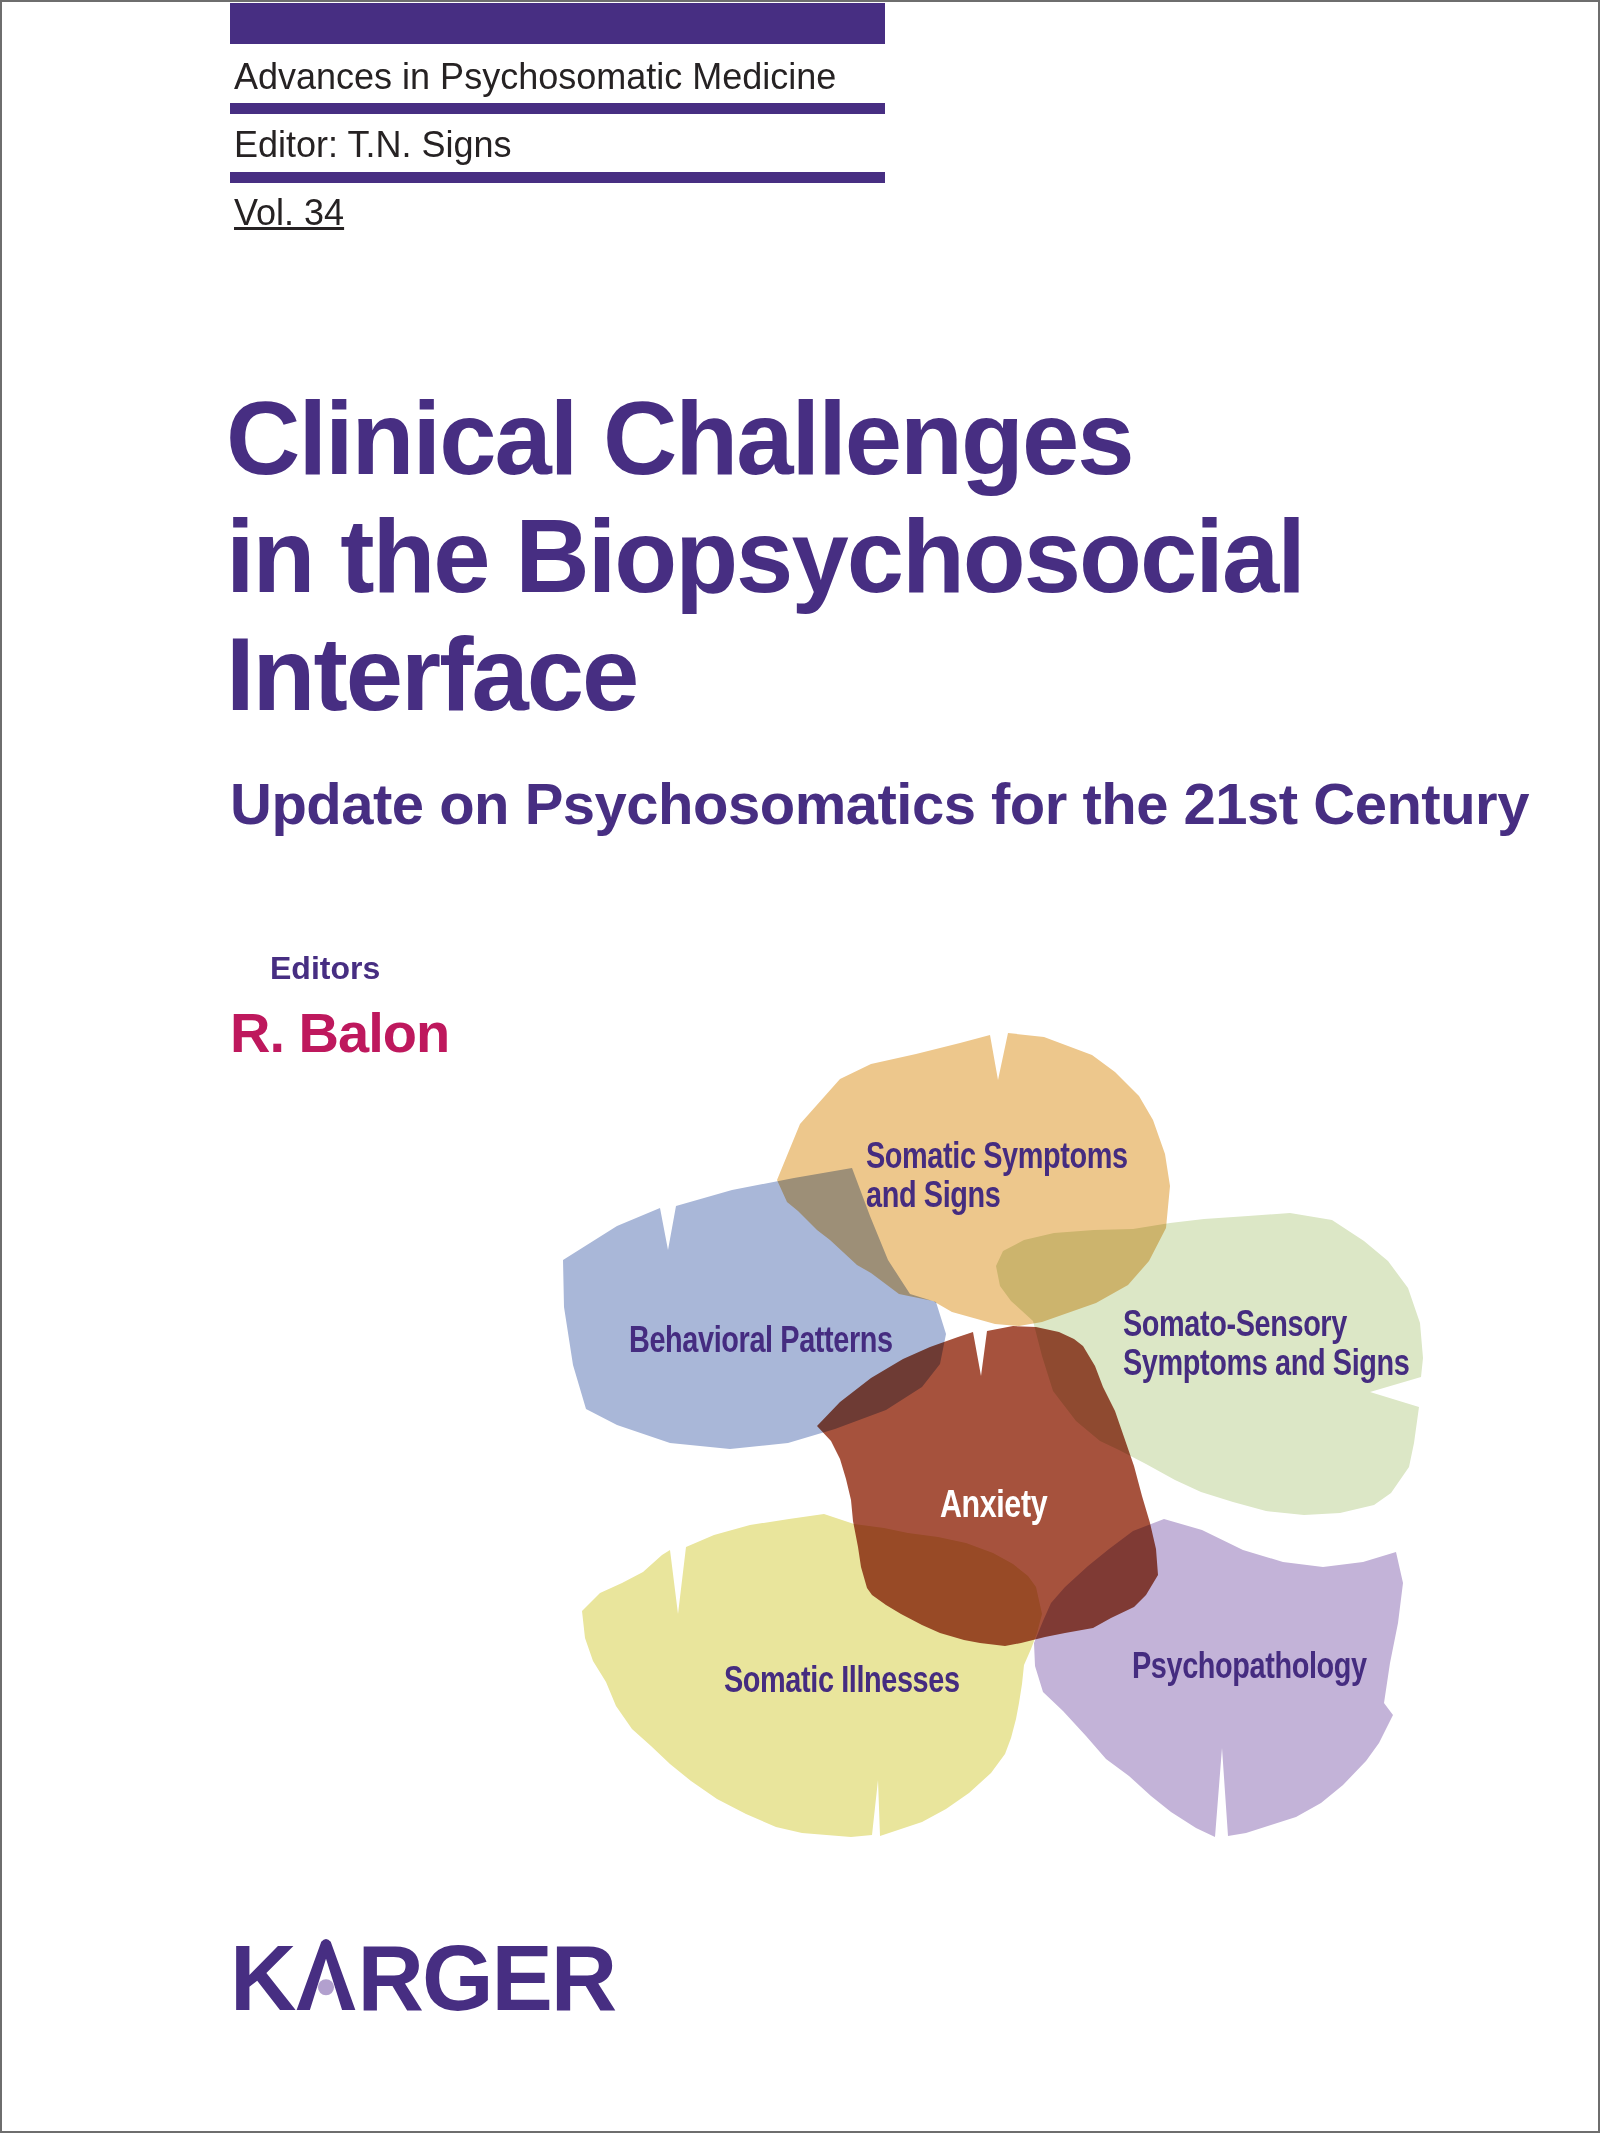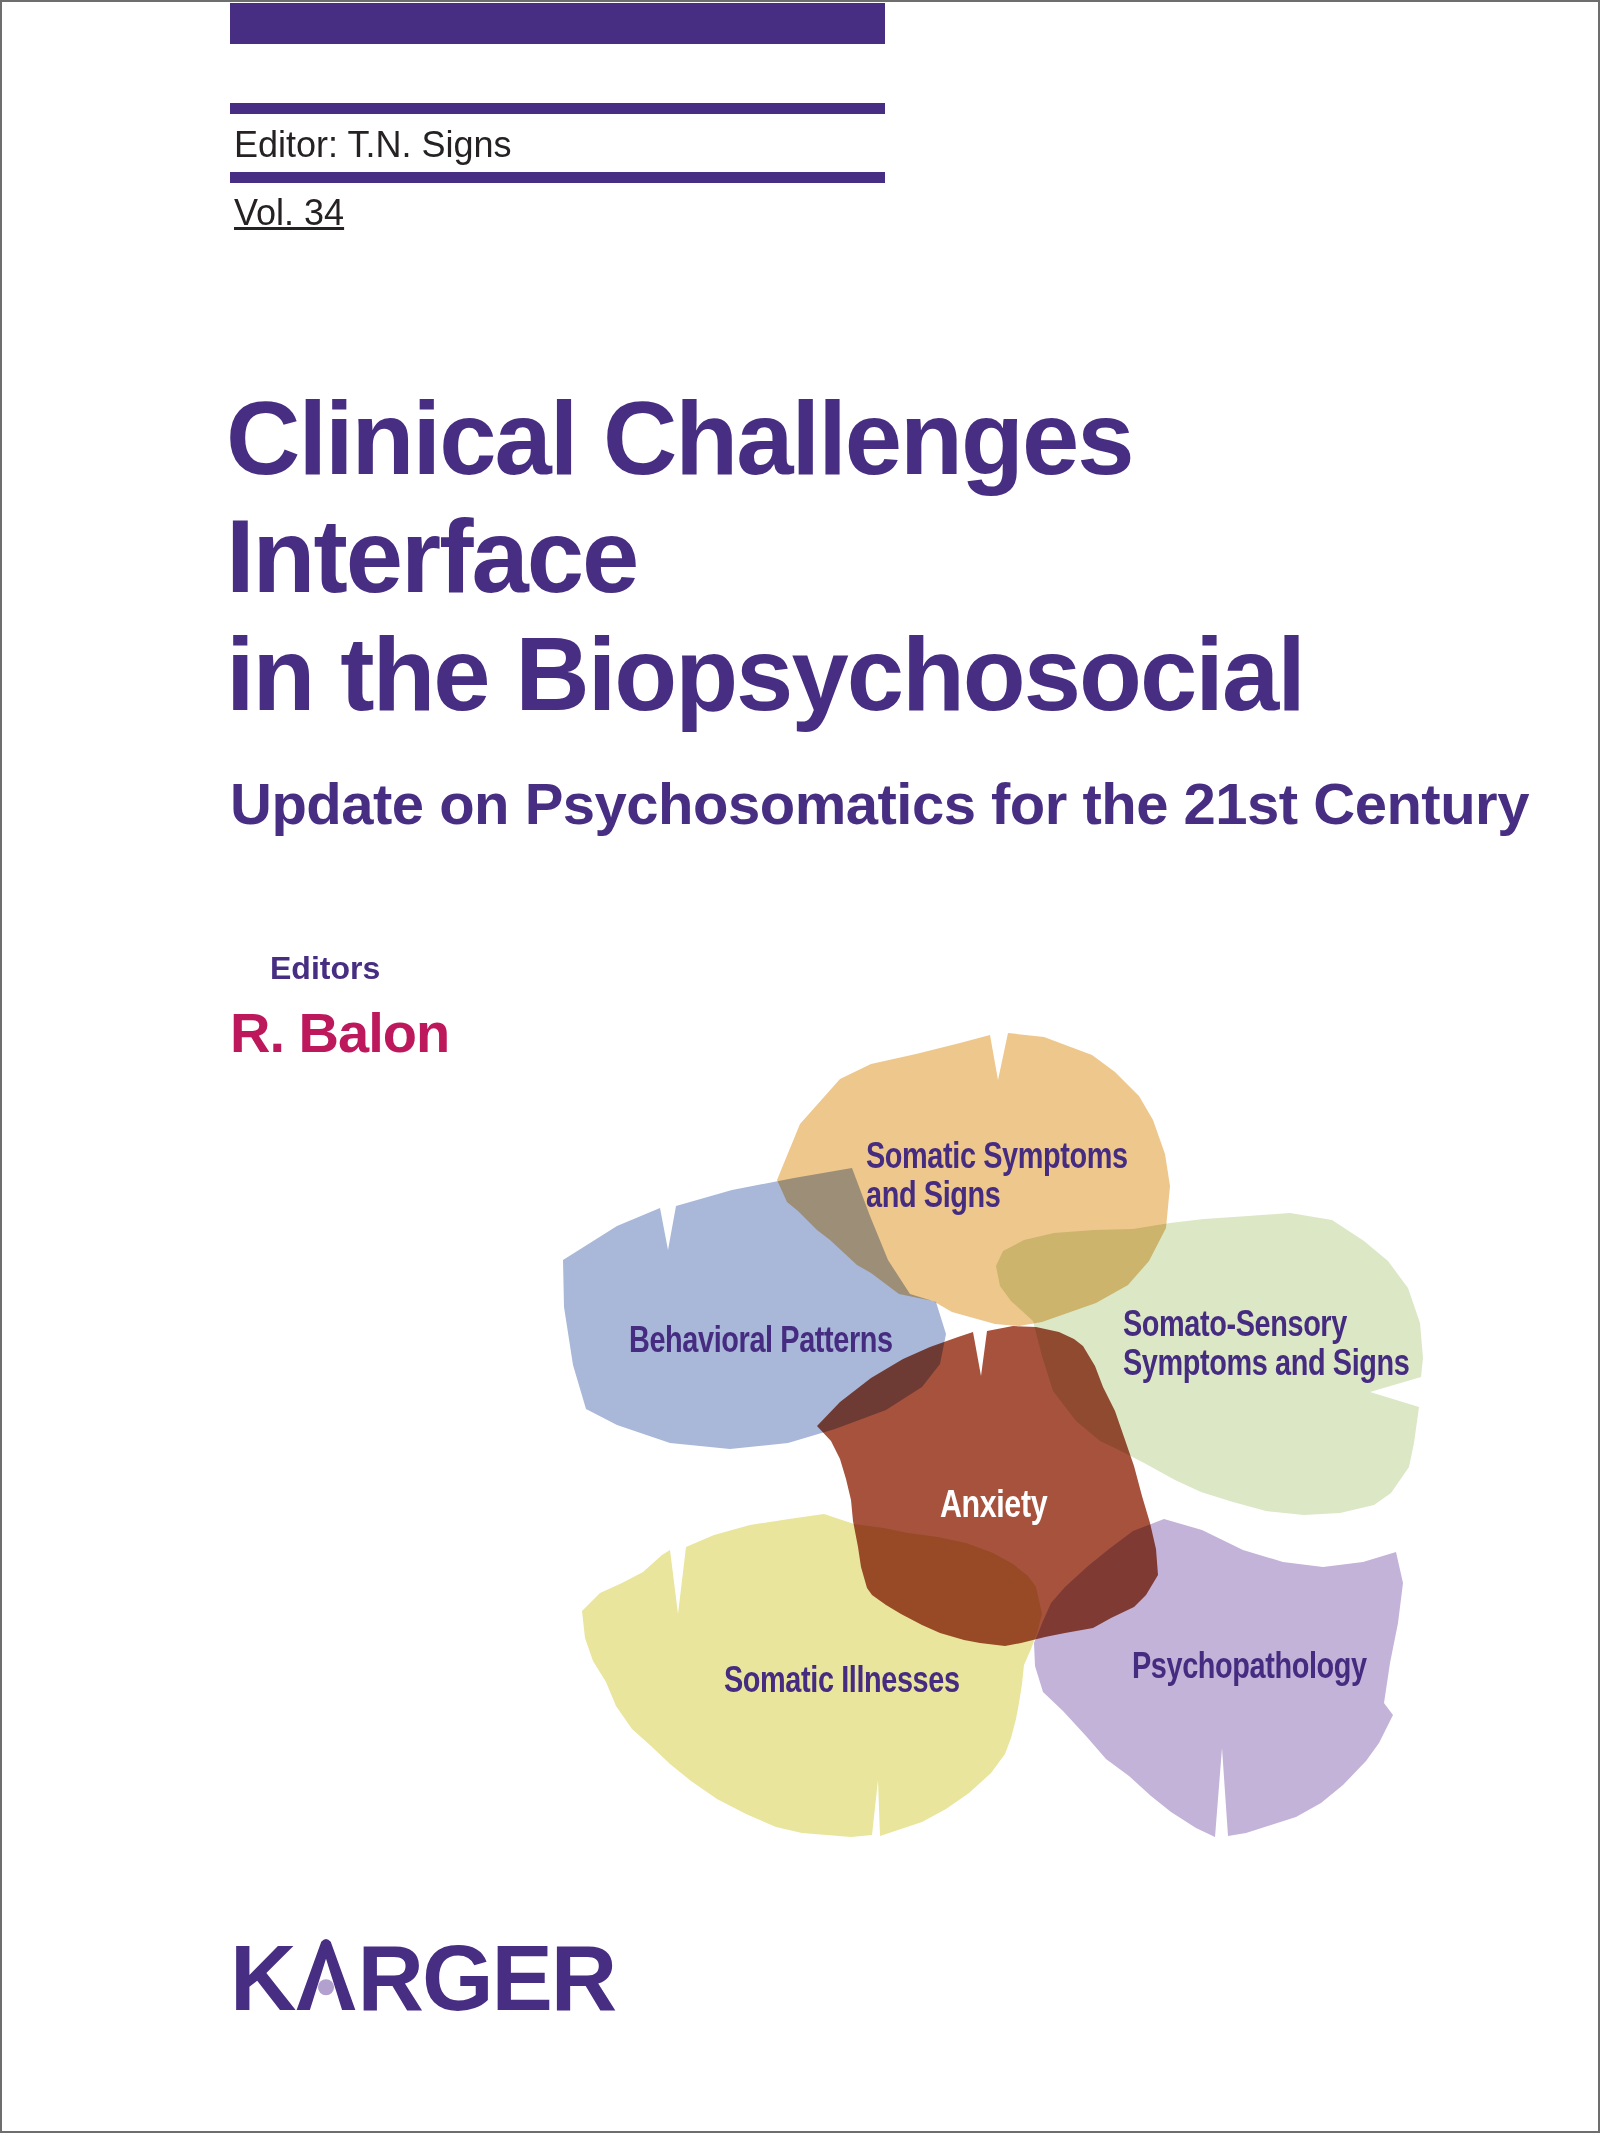--- a/index.html
+++ b/index.html
@@ -55,29 +55,30 @@
     white-space:nowrap;display:flex;align-items:baseline;
   }
   .karger .a-glyph{display:inline-block;vertical-align:baseline;margin:0 1px 0 2px;}
 </style>
 </head>
 <body>
 
 <div class="page">
 
   <div class="bar bar1"></div>
+  <div class="series-text series-name">Advances in Psychosomatic Medicine</div>
   <div class="bar bar2"></div>
   <div class="series-text series-editor">Editor: T.N. Signs</div>
   <div class="bar bar3"></div>
   <div class="series-text series-volume">Vol. 34</div>
 
   <div class="title">
     <div>Clinical Challenges</div>
+    <div>in the Biopsychosocial</div>
     <div>Interface</div>
-    <div>in the Biopsychosocial</div>
   </div>
   <div class="subtitle">Update on Psychosomatics for the 21st Century</div>
 
   <div class="editors-heading">Editors</div>
   <div class="editors-names">
     <div>R. Balon</div>
   </div>
 
   <svg class="diagram-svg" width="1600" height="2133" viewBox="0 0 1600 2133">
     <polygon points="561,1258 615,1224 658,1206 666,1248 674,1204 730,1188 792,1176 850,1166 868,1214 886,1258 908,1292 934,1300 944,1332 938,1362 920,1385 884,1408 833,1427 786,1441 728,1447 668,1441 615,1423 584,1407 571,1363 562,1305" fill="#a9b7d8"></polygon>

